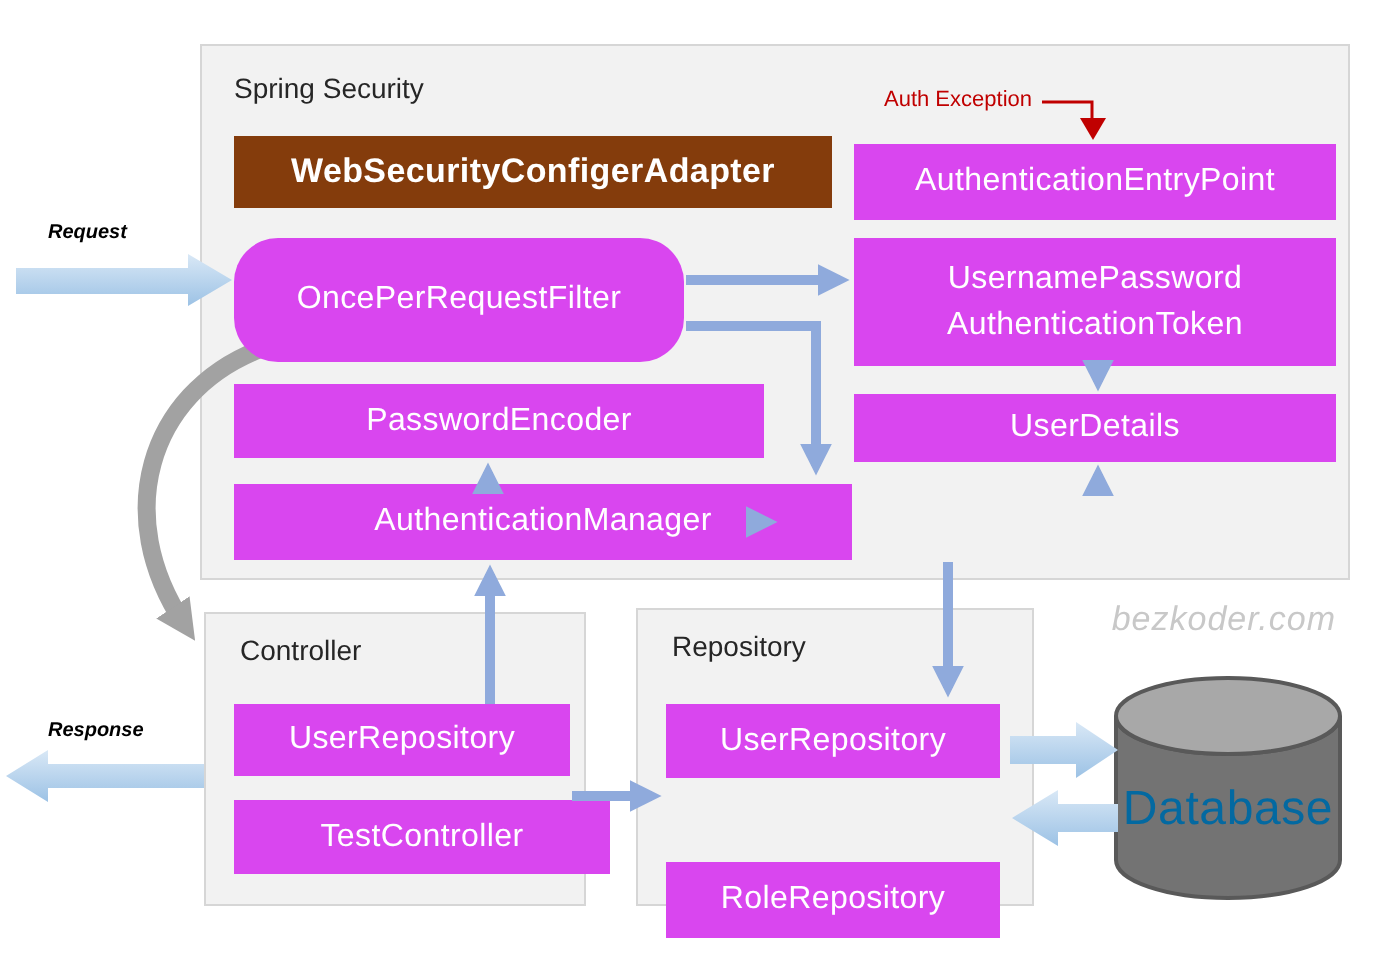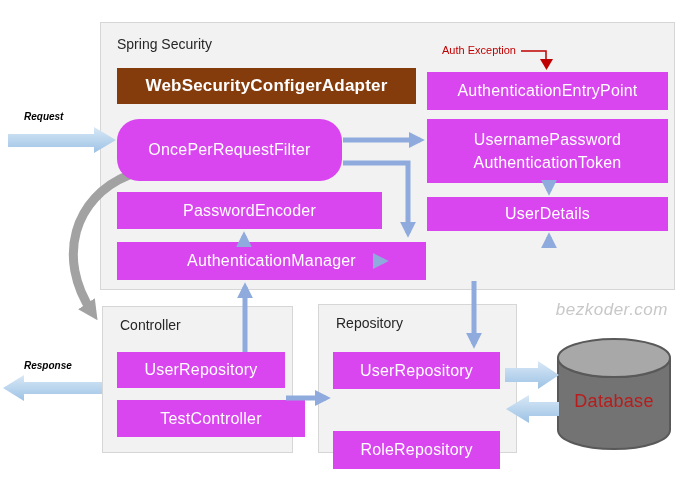--- a/index.html
+++ b/index.html
@@ -26,21 +26,21 @@
   }
   .exception-label{
     position:absolute;font-size:11px;color:#C00000;white-space:nowrap;
   }
   .watermark{
     position:absolute;left:488px;top:300px;width:180px;text-align:right;
     font-size:17px;font-style:italic;color:#C8C8C8;letter-spacing:.5px;
   }
   .db-label{
     position:absolute;left:558px;top:391px;width:112px;text-align:center;
-    font-size:18px;color:#b91c1c;letter-spacing:.3px;
+    font-size:24px;color:#0369a1;letter-spacing:.3px;
   }
 </style>
 </head>
 <body>
 
 <div id="stage">
 
   <div class="container" style="left:100px;top:22px;width:575px;height:268px;"></div>
   <div class="container" style="left:102px;top:306px;width:191px;height:147px;"></div>
   <div class="container" style="left:318px;top:304px;width:199px;height:149px;"></div>

